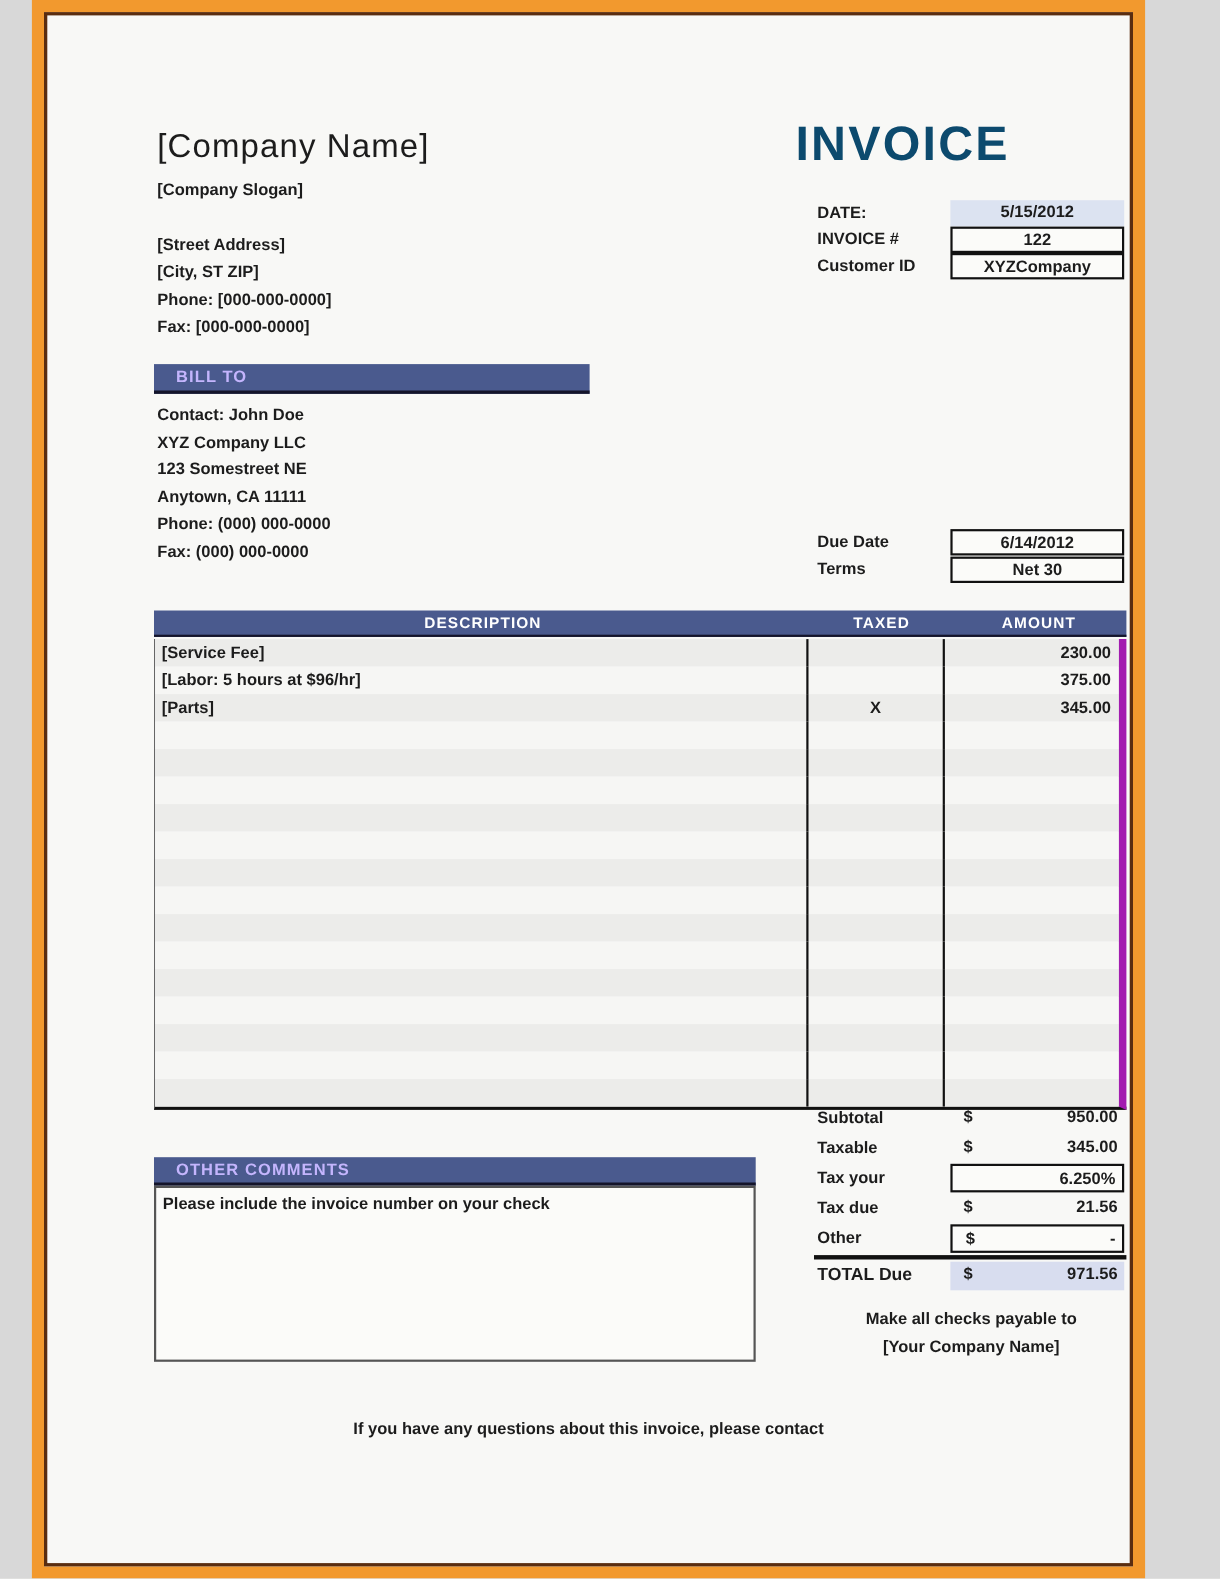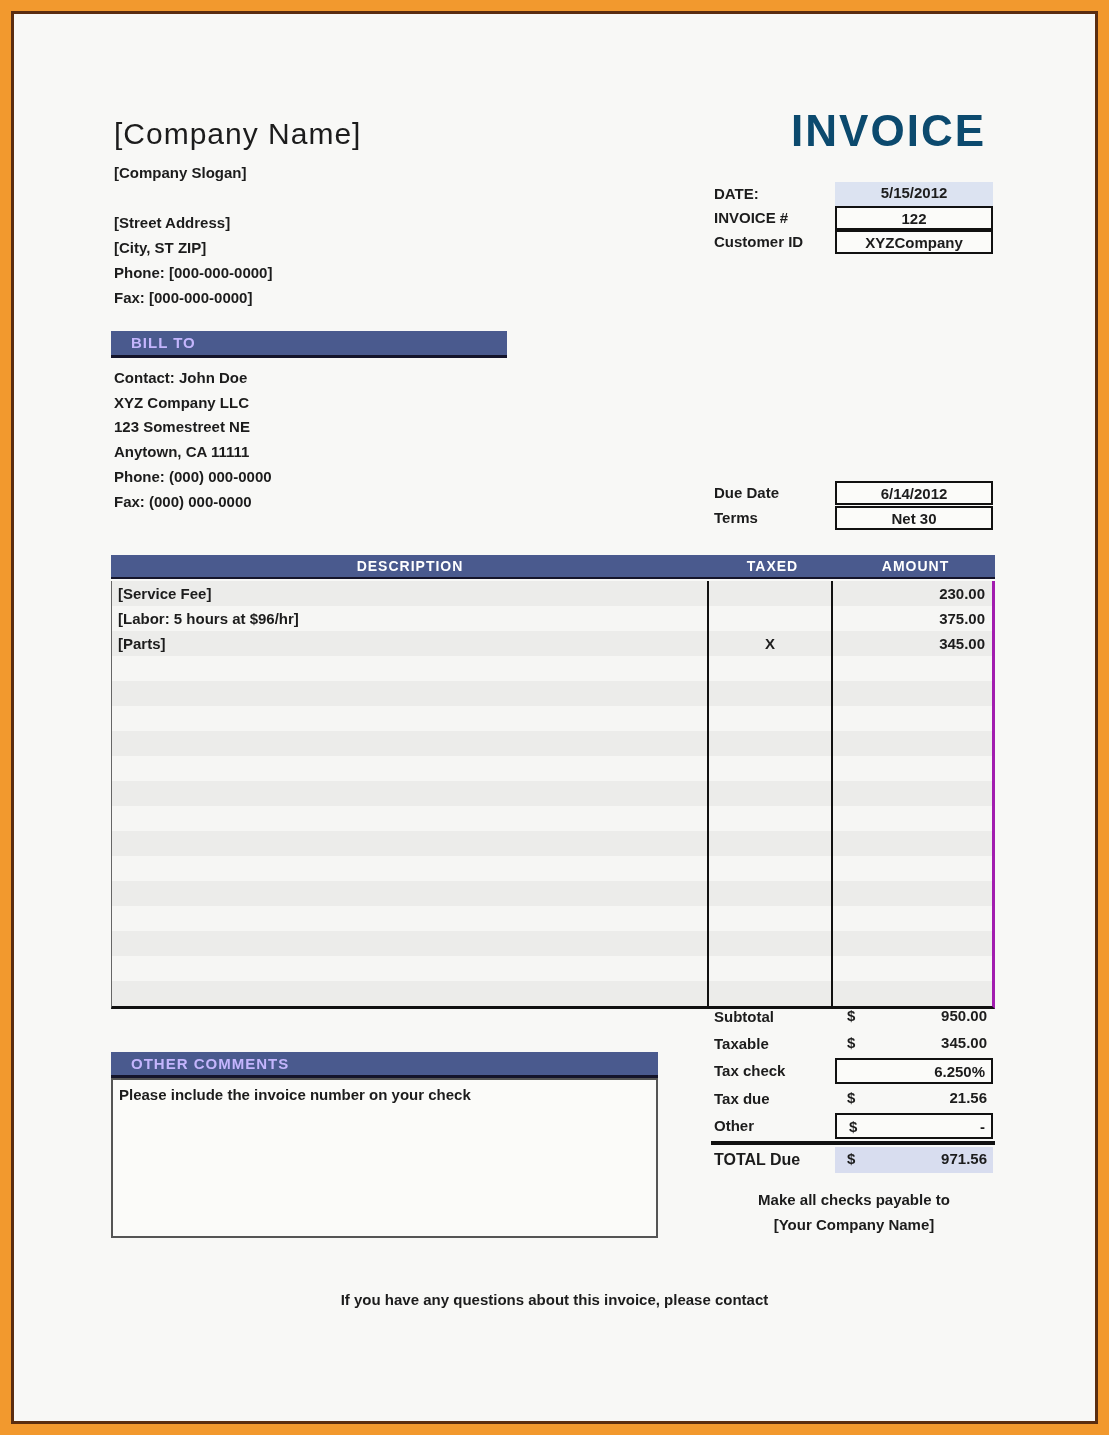--- a/index.html
+++ b/index.html
@@ -1,20 +1,21 @@
 <!DOCTYPE html>
 <html><head>
 <meta charset="utf-8">
 <style>
   html,body { margin:0; padding:0; background:#d8d8d8; }
   .frame {
-    position:relative; width:1109px; height:1435px;
+    position:relative; width:1012px; height:1435px;
     background:#F2992E; 
     font-family:"Liberation Sans","DejaVu Sans",sans-serif;
     color:#1c1c1c;
+    margin-left:29px;
   }
   .page {
     position:absolute; left:11px; top:11px; right:11px; bottom:11px;
     background:#F8F8F6;
     border:3px solid #5A2D10; 
     box-sizing:border-box;
   }
   .content { position:absolute; left:0; top:0; width:100%; height:100%; }
   .abs { position:absolute; }
 
@@ -40,21 +41,21 @@
   .billto-lines { left:100px; top:352px; font-size:15px; font-weight:600; line-height:24.7px; }
 
   
   .tbl-header { left:97px; top:541px; width:884px; height:24px; display:flex;
                 background:#4A5A8E; color:#fff; font-size:14px; font-weight:700;
                 letter-spacing:1px; box-sizing:border-box; border-bottom:2px solid #14142a; }
   .th-desc { width:598px; text-align:center; line-height:22px; }
   .th-taxed { width:127px; text-align:center; line-height:22px; }
   .th-amount { width:159px; text-align:center; line-height:22px; }
   .tbl-body { left:97px; top:567px; width:884px; border-left:1px solid #666;
-              border-right:3px solid #a21caf; border-bottom:3px solid #111; box-sizing:border-box; }
+              border-right:7px solid #a21caf; border-bottom:3px solid #111; box-sizing:border-box; }
   .t-row { display:flex; height:25px; font-size:15px; font-weight:600; }
   .t-row:nth-child(odd) { background:#ECECEA; }
   .t-row:nth-child(even) { background:#F6F6F4; }
   .td-desc { width:596px; padding-left:6px; line-height:25px; box-sizing:border-box; }
   .td-taxed { width:127px; text-align:center; line-height:25px; border-left:2px solid #111;
               border-right:2px solid #111; box-sizing:border-box; }
   .td-amount { width:159px; text-align:right; padding-right:7px; line-height:25px; box-sizing:border-box; }
 
   
   .tot-label { left:700px; width:130px; font-size:15px; font-weight:600; line-height:26px; }
@@ -215,21 +216,21 @@
         <span class="cur">$</span>
         <span class="val">950.00</span>
       </div>
 
       <div class="abs tot-label" style="top:1017px;">Taxable</div>
       <div class="abs tot-field" style="top:1017px;">
         <span class="cur">$</span>
         <span class="val">345.00</span>
       </div>
 
-      <div class="abs tot-label" style="top:1044px;">Tax check</div>
+      <div class="abs tot-label" style="top:1044px;">Tax your</div>
       <div class="abs tot-field boxed" style="top:1044px;">
         <span class="cur"></span>
         <span class="val">6.250%</span>
       </div>
 
       <div class="abs tot-label" style="top:1072px;">Tax due</div>
       <div class="abs tot-field" style="top:1072px;">
         <span class="cur">$</span>
         <span class="val">21.56</span>
       </div>

